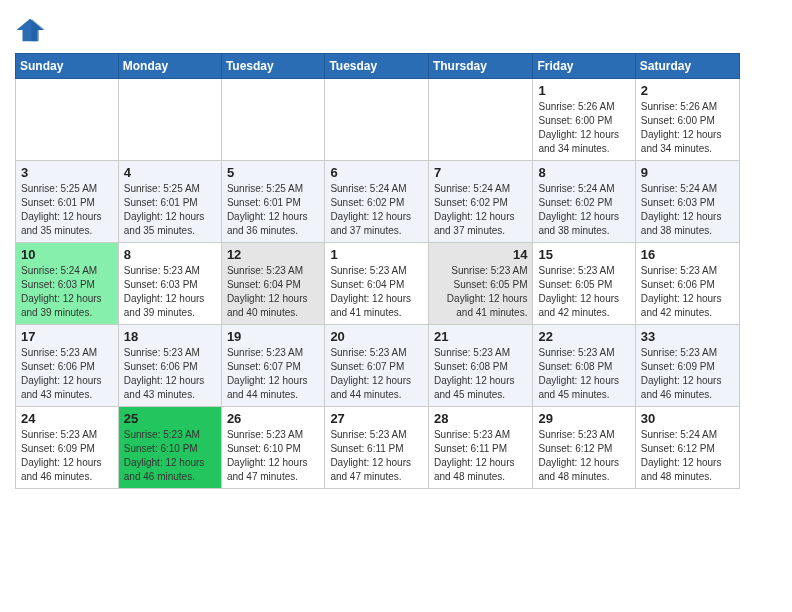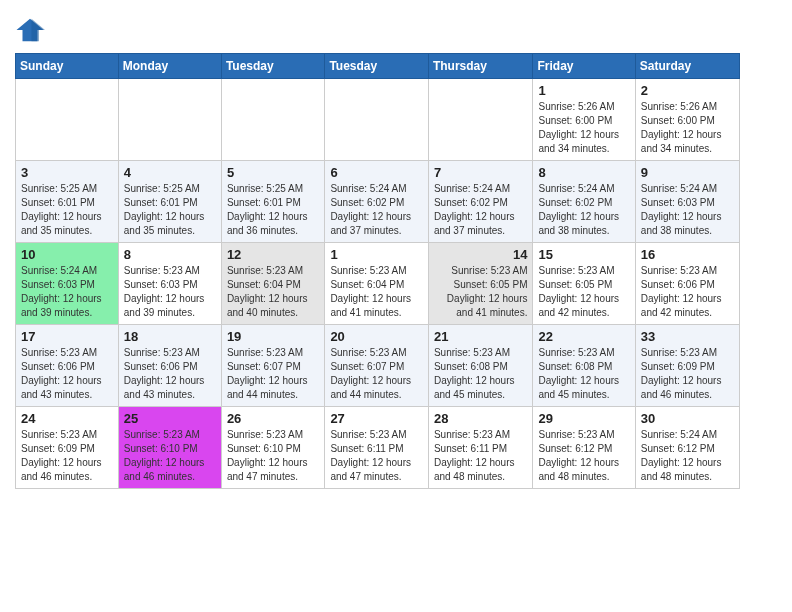--- a/index.html
+++ b/index.html
@@ -280,21 +280,21 @@
 Daylight: 12 hours and 46 minutes.</div>
           </td>
         </tr>
         <tr>
           <td style="background: rgb(255, 255, 255);">
             <span class="day-number">24</span>
             <div class="day-info" style="white-space: pre-line;">Sunrise: 5:23 AM
 Sunset: 6:09 PM
 Daylight: 12 hours and 46 minutes.</div>
           </td>
-          <td style="background: #d946ef;">
+          <td style="background: #22c55e;">
             <span class="day-number">25</span>
             <div class="day-info" style="white-space: pre-line;">Sunrise: 5:23 AM
 Sunset: 6:10 PM
 Daylight: 12 hours and 46 minutes.</div>
           </td>
           <td style="background: rgb(255, 255, 255);">
             <span class="day-number">26</span>
             <div class="day-info" style="white-space: pre-line;">Sunrise: 5:23 AM
 Sunset: 6:10 PM
 Daylight: 12 hours and 47 minutes.</div>

